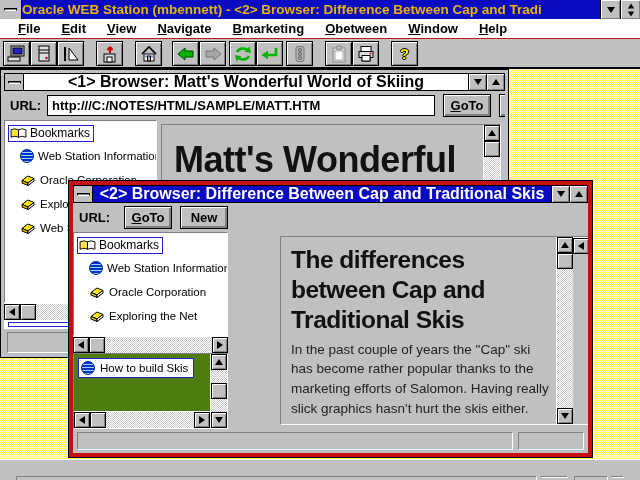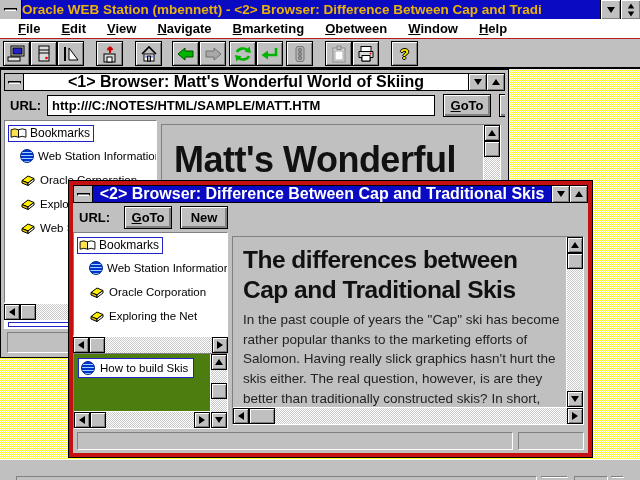--- a/index.html
+++ b/index.html
@@ -111,21 +111,21 @@
   .lower-sliver { height:9px; background:#fff; overflow:hidden; flex:none; padding:2px 0 0 4px; }
   .sel-sliver { width:78px; height:5px; border:1px solid #2222cc; }
   .w1-status { height:27px; flex:none; background:#c0c0c0; padding:3px; }
   .w1-status .inner { width:100%; height:100%; }
 
   .content-area { flex:1; overflow:hidden; padding:4px; }
   .content-panel { width:100%; height:100%; background:#c0c0c0; border:1px solid #808080;
     border-bottom-color:#fff; border-right-color:#fff; position:relative; overflow:hidden; }
   .heading1 { font-weight:bold; font-size:36px; color:#111; padding:14px 0 0 12px; letter-spacing:-.5px; }
 
-  .w2-content { display:flex; flex-direction:column; }
+  .w2-content { display:flex; flex-direction:row;margin-left:48px; }
   .w2-textwrap { flex:1; display:flex; overflow:hidden; }
   .w2-text { flex:1; padding:8px 6px 0 10px; overflow:hidden; }
   .heading2 { font-weight:bold; font-size:24.5px; line-height:1.22; color:#111; letter-spacing:-.5px; }
   .para { font-size:13.5px; line-height:1.47; color:#222; margin-top:5px; }
 
   .w2-status { height:24px; flex:none; display:flex; gap:5px; padding:3px 4px; }
   .w2-status .cell1 { flex:1; } .w2-status .cell2 { width:66px; flex:none; }
 
   .lower-panel { flex:1; display:flex; overflow:hidden; background:#4d7c0f;
     border:1px solid #808080; border-bottom-color:#fff; border-right-color:#fff; }

